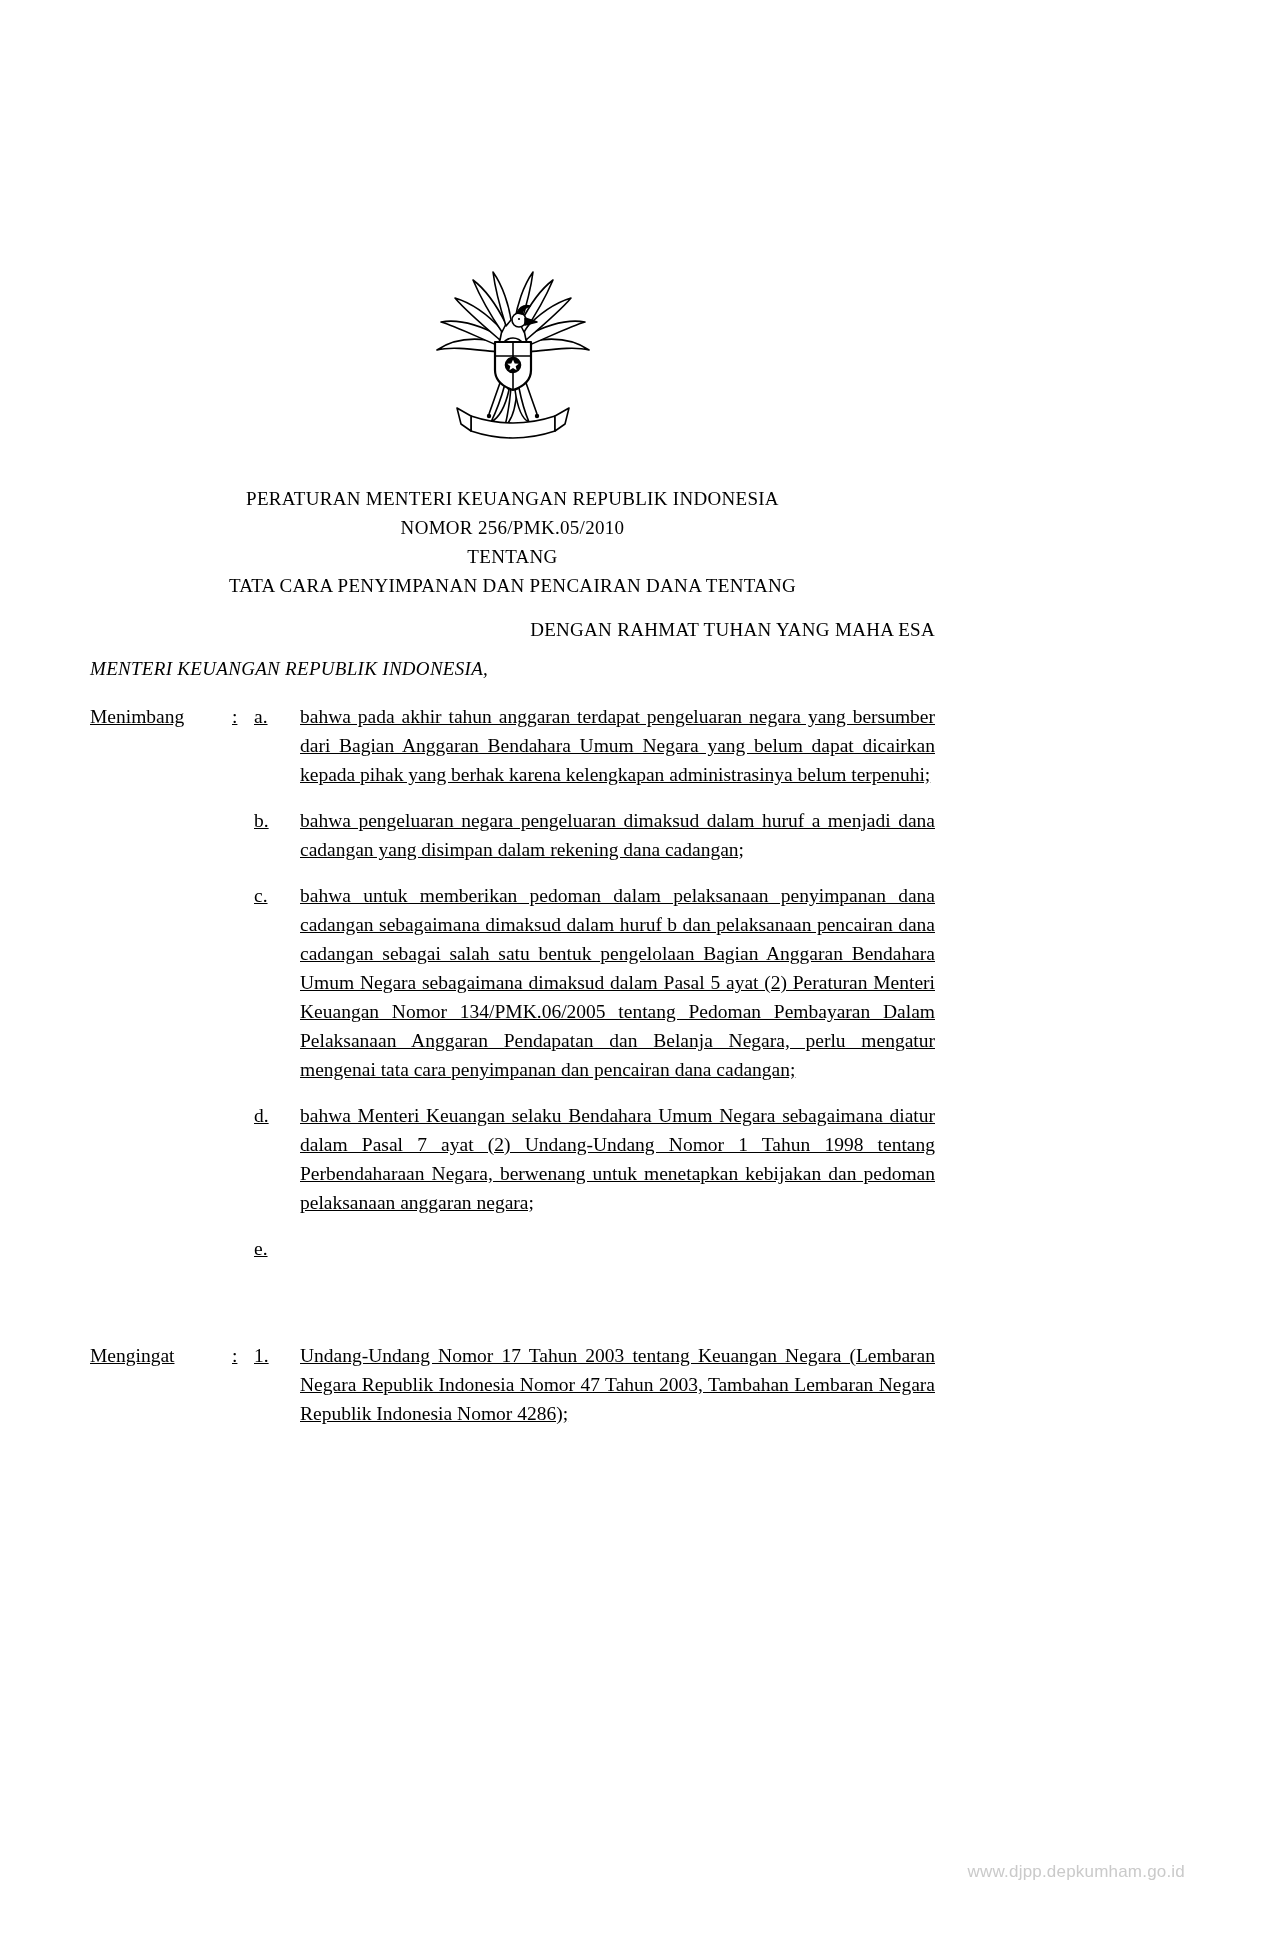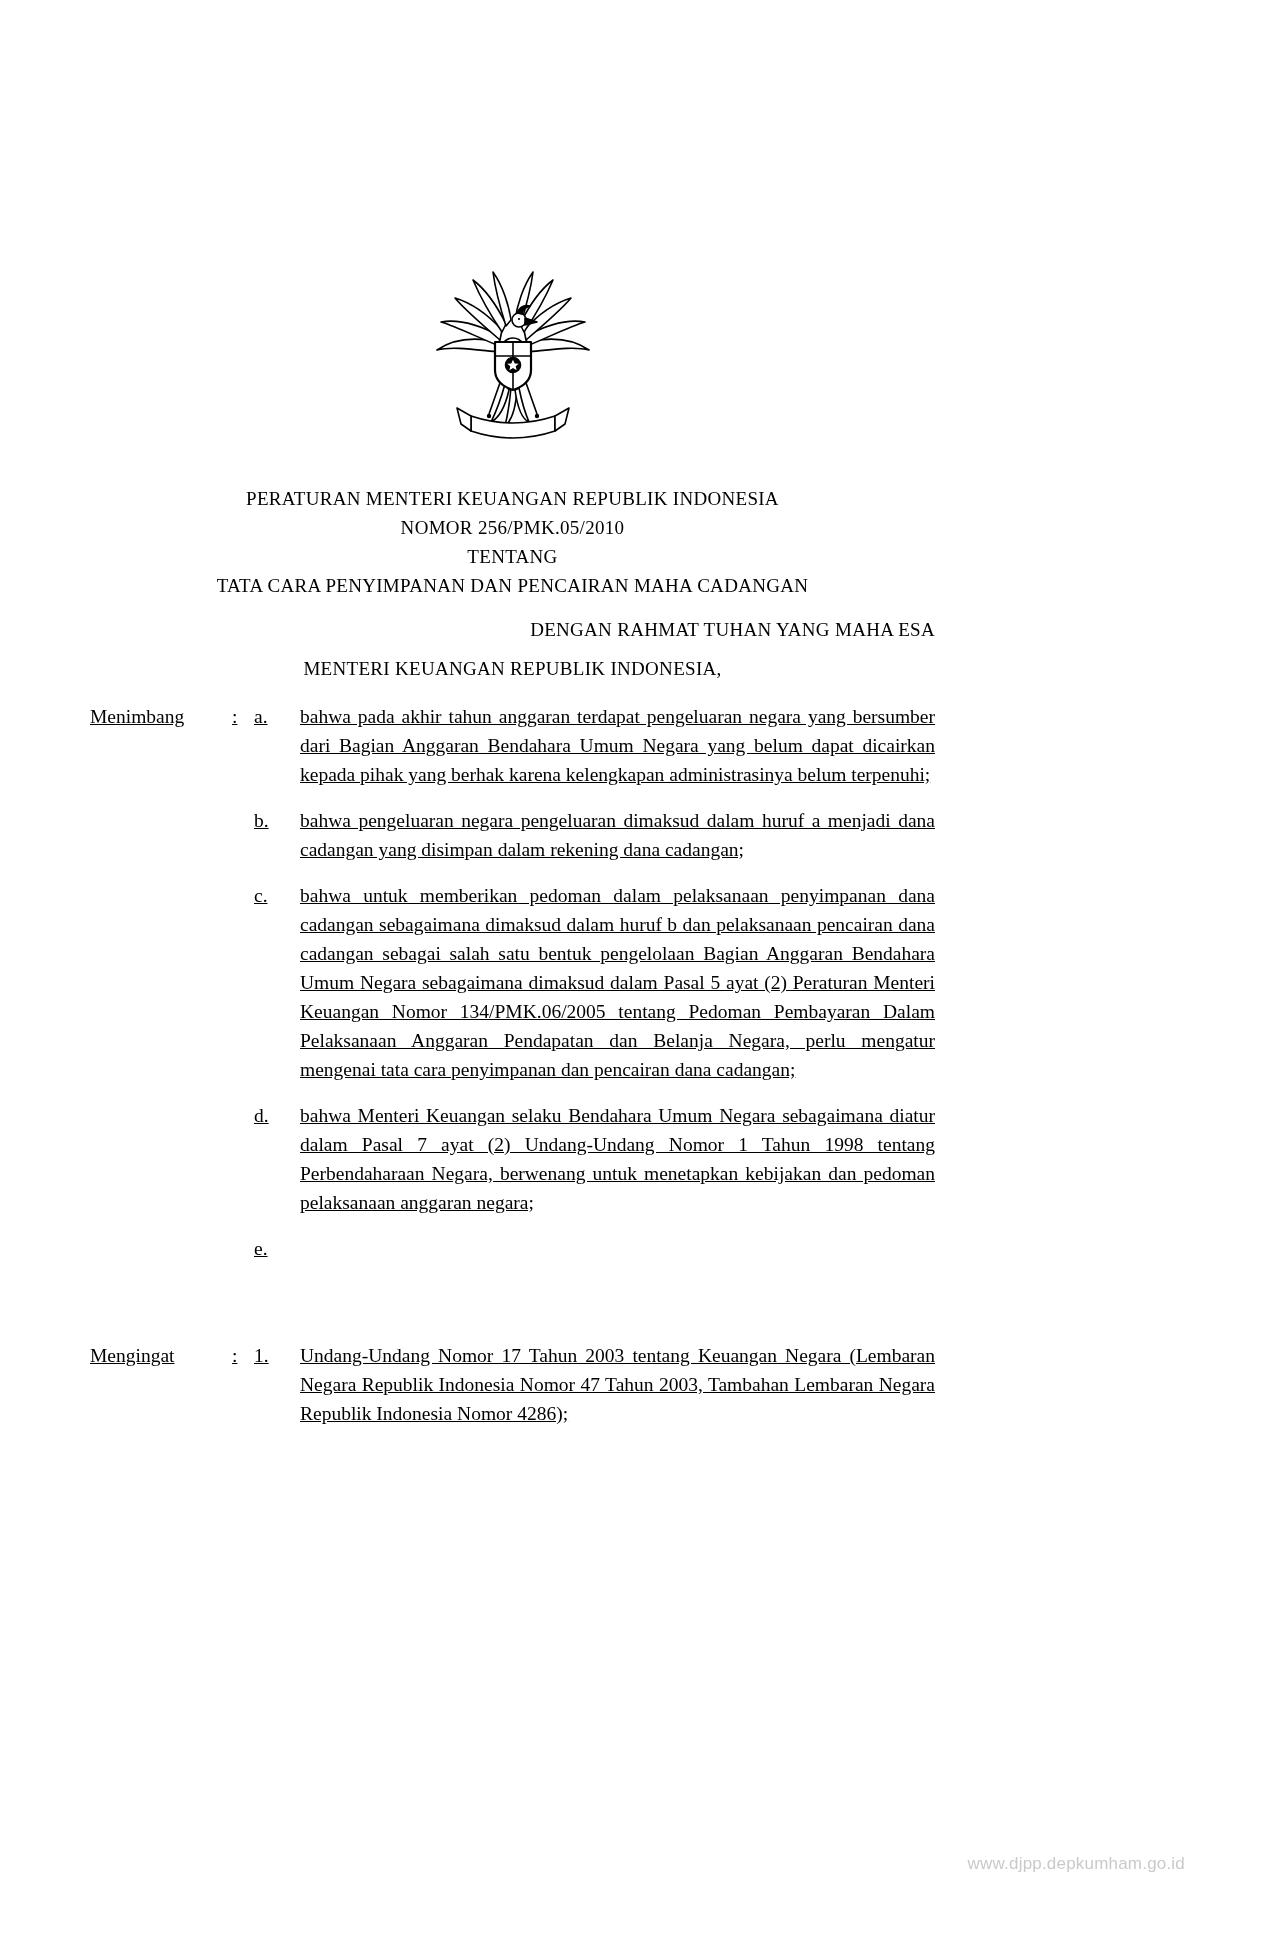--- a/index.html
+++ b/index.html
@@ -31,35 +31,35 @@
     letter-spacing: 0.3px;
   }
   .invocation {
     margin-top: 19px;
     text-align: right;
     font-size: 19px;
     letter-spacing: 0.3px;
   }
   .issuer {
     margin-top: 17px;
-    text-align: center;
     font-size: 19px;
     letter-spacing: 0.3px;
+    font-style: italic;
   }
   .section { margin-top: 22px; font-size: 19.5px; line-height: 29px; text-decoration: underline; }
   .section.recalling { margin-top: 78px; }
   .row { display: flex; margin-bottom: 17px; }
   .c-label  { width: 142px; flex: none; }
   .c-colon  { width: 22px;  flex: none; }
   .c-marker { width: 46px;  flex: none; }
   .c-text   { flex: 1; text-align: justify; }
   .watermark {
     position: absolute;
     right: 90px;
-    bottom: 76px;
+    bottom: 68px;
     font-family: "Liberation Sans", sans-serif;
     font-size: 17px;
     color: #cacaca;
     letter-spacing: 0.2px;
   }
 </style>
 </head>
 <body>
 
 <div class="page">
@@ -104,21 +104,21 @@
           <circle cx="56" cy="150" r="2.2" fill="#000" stroke="none"></circle>
           <circle cx="104" cy="150" r="2.2" fill="#000" stroke="none"></circle>
         </g>
       </svg>
     </div>
 
     <div class="title-block">
       <div>PERATURAN MENTERI KEUANGAN REPUBLIK INDONESIA</div>
       <div>NOMOR 256/PMK.05/2010</div>
       <div>TENTANG</div>
-      <div>TATA CARA PENYIMPANAN DAN PENCAIRAN MAHA CADANGAN</div>
+      <div>TATA CARA PENYIMPANAN DAN PENCAIRAN DANA TENTANG</div>
     </div>
 
     <div class="invocation">DENGAN RAHMAT TUHAN YANG MAHA ESA</div>
     <div class="issuer">MENTERI KEUANGAN REPUBLIK INDONESIA,</div>
 
     <div class="section considering">
       <div class="row">
         <div class="c-label">Menimbang</div>
         <div class="c-colon">:</div>
         <div class="c-marker">a.</div>

